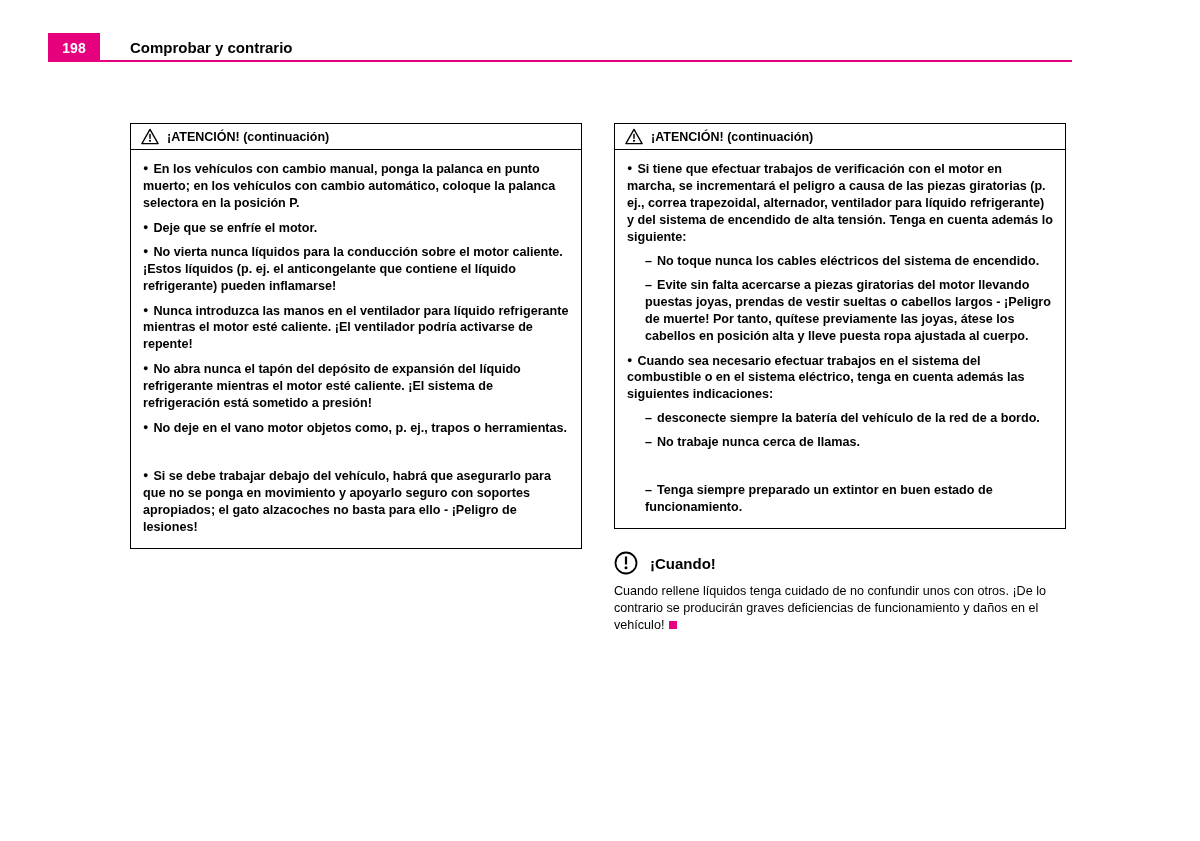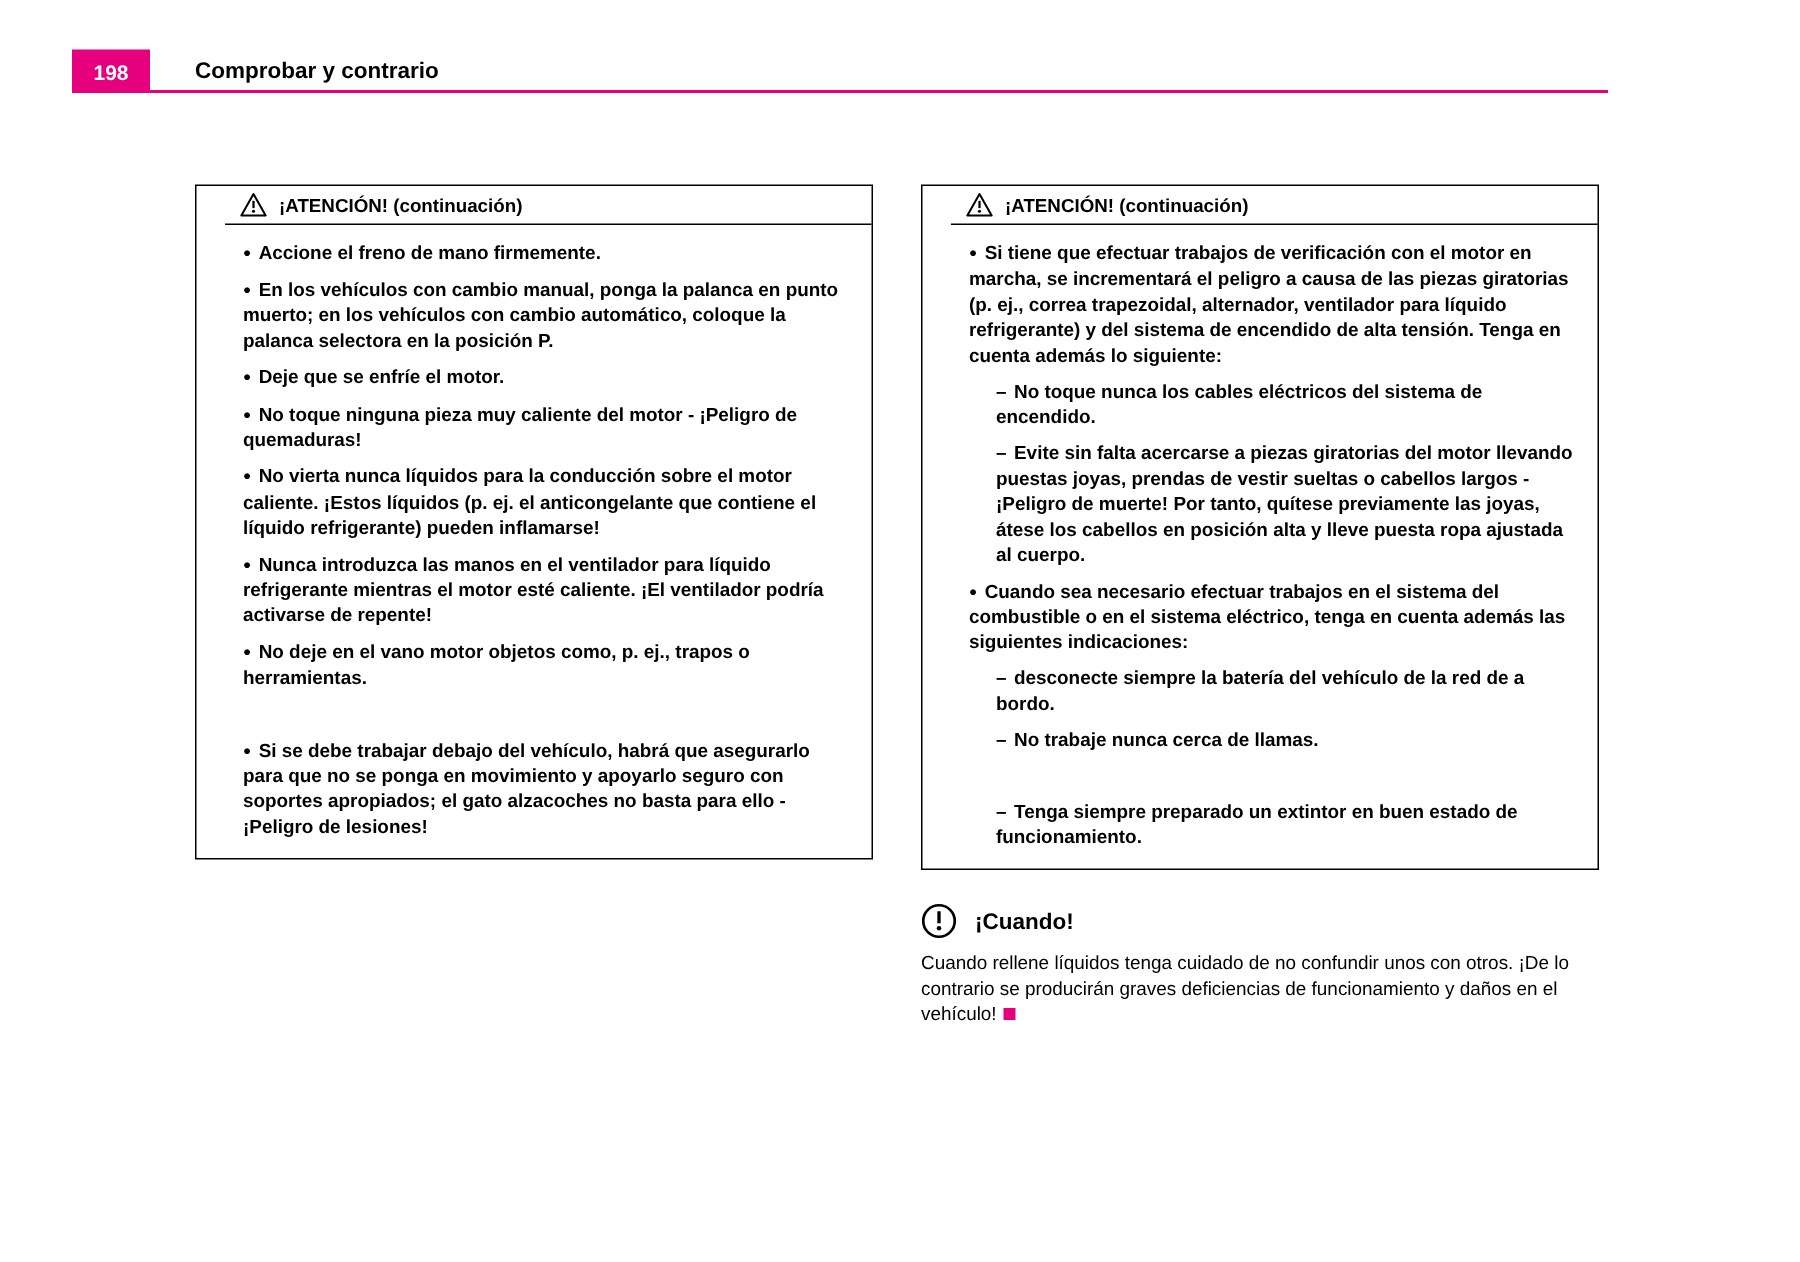--- a/index.html
+++ b/index.html
@@ -39,21 +39,21 @@
     position: absolute;
     left: 48px; top: 60px;
     width: 1104px; height: 2px;
     background: var(--accent);
   }
   
   .col { position: absolute; top: 123px; width: 452px; }
   .col.left { left: 130px; }
   .col.right { left: 614px; }
   
-  .warn-box { border: 1px solid #000; background: #fff; padding-left: 19px; }
+  .warn-box { border: 1px solid #000; background: #fff; }
   .warn-header {
     display: flex;
     align-items: center;
     gap: 8px;
     padding: 4px 10px;
     border-bottom: 1px solid #000;
     font-weight: bold;
     font-size: 12.5px;
     min-height: 24px;
   }
@@ -111,26 +111,25 @@
         <span>
           <svg width="18" height="17" viewBox="0 0 24 22">
             <path d="M12 1.5 L22.8 20.5 H1.2 Z" fill="none" stroke="#000" stroke-width="1.8" stroke-linejoin="round"></path>
             <rect x="11" y="7.5" width="2" height="6.5" fill="#000"></rect>
             <circle cx="12" cy="16.8" r="1.4" fill="#000"></circle>
           </svg>
         </span>
         <span>¡ATENCIÓN! (continuación)</span>
       </div>
       <div class="warn-body">
-          <p class="item bullet"><span class="marker bullet">●</span>Accione el freno de mano firmemente.</p>
           <p class="item bullet"><span class="marker bullet">●</span>En los vehículos con cambio manual, ponga la palanca en punto muerto; en los vehículos con cambio automático, coloque la palanca selectora en la posición P.</p>
           <p class="item bullet"><span class="marker bullet">●</span>Deje que se enfríe el motor.</p>
-          <p class="item bullet"><span class="marker bullet">●</span>No toque ninguna pieza muy caliente del motor - ¡Peligro de quemaduras!</p>
           <p class="item bullet"><span class="marker bullet">●</span>No vierta nunca líquidos para la conducción sobre el motor caliente. ¡Estos líquidos (p. ej. el anticongelante que contiene el líquido refrigerante) pueden inflamarse!</p>
           <p class="item bullet"><span class="marker bullet">●</span>Nunca introduzca las manos en el ventilador para líquido refrigerante mientras el motor esté caliente. ¡El ventilador podría activarse de repente!</p>
+          <p class="item bullet"><span class="marker bullet">●</span>No abra nunca el tapón del depósito de expansión del líquido refrigerante mientras el motor esté caliente. ¡El sistema de refrigeración está sometido a presión!</p>
           <p class="item bullet"><span class="marker bullet">●</span>No deje en el vano motor objetos como, p. ej., trapos o herramientas.</p>
           <p class="item bullet"><span class="marker bullet">●</span>Si se debe trabajar debajo del vehículo, habrá que asegurarlo para que no se ponga en movimiento y apoyarlo seguro con soportes apropiados; el gato alzacoches no basta para ello - ¡Peligro de lesiones!</p>
         </div>
     </section>
   </div>
 
   <div class="col right">
     <section class="warn-box">
       <div class="warn-header">
         <span>

